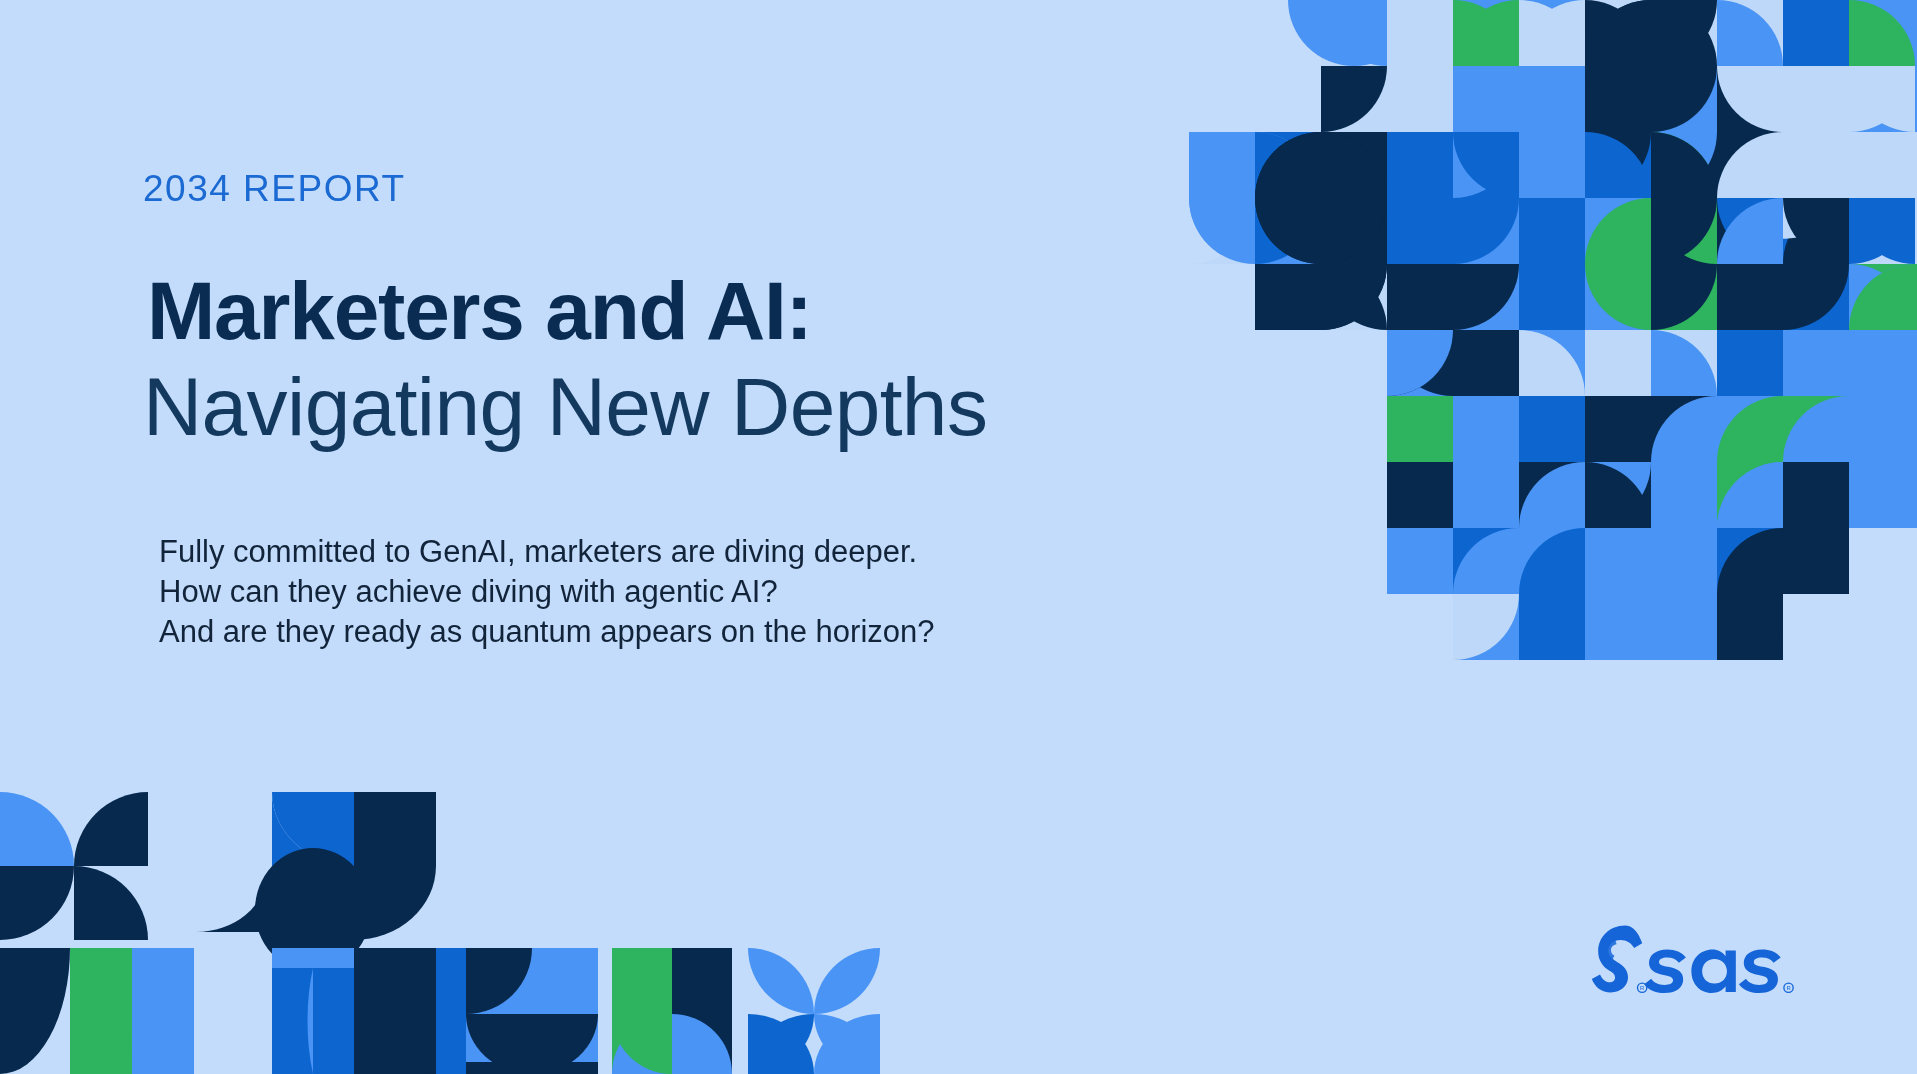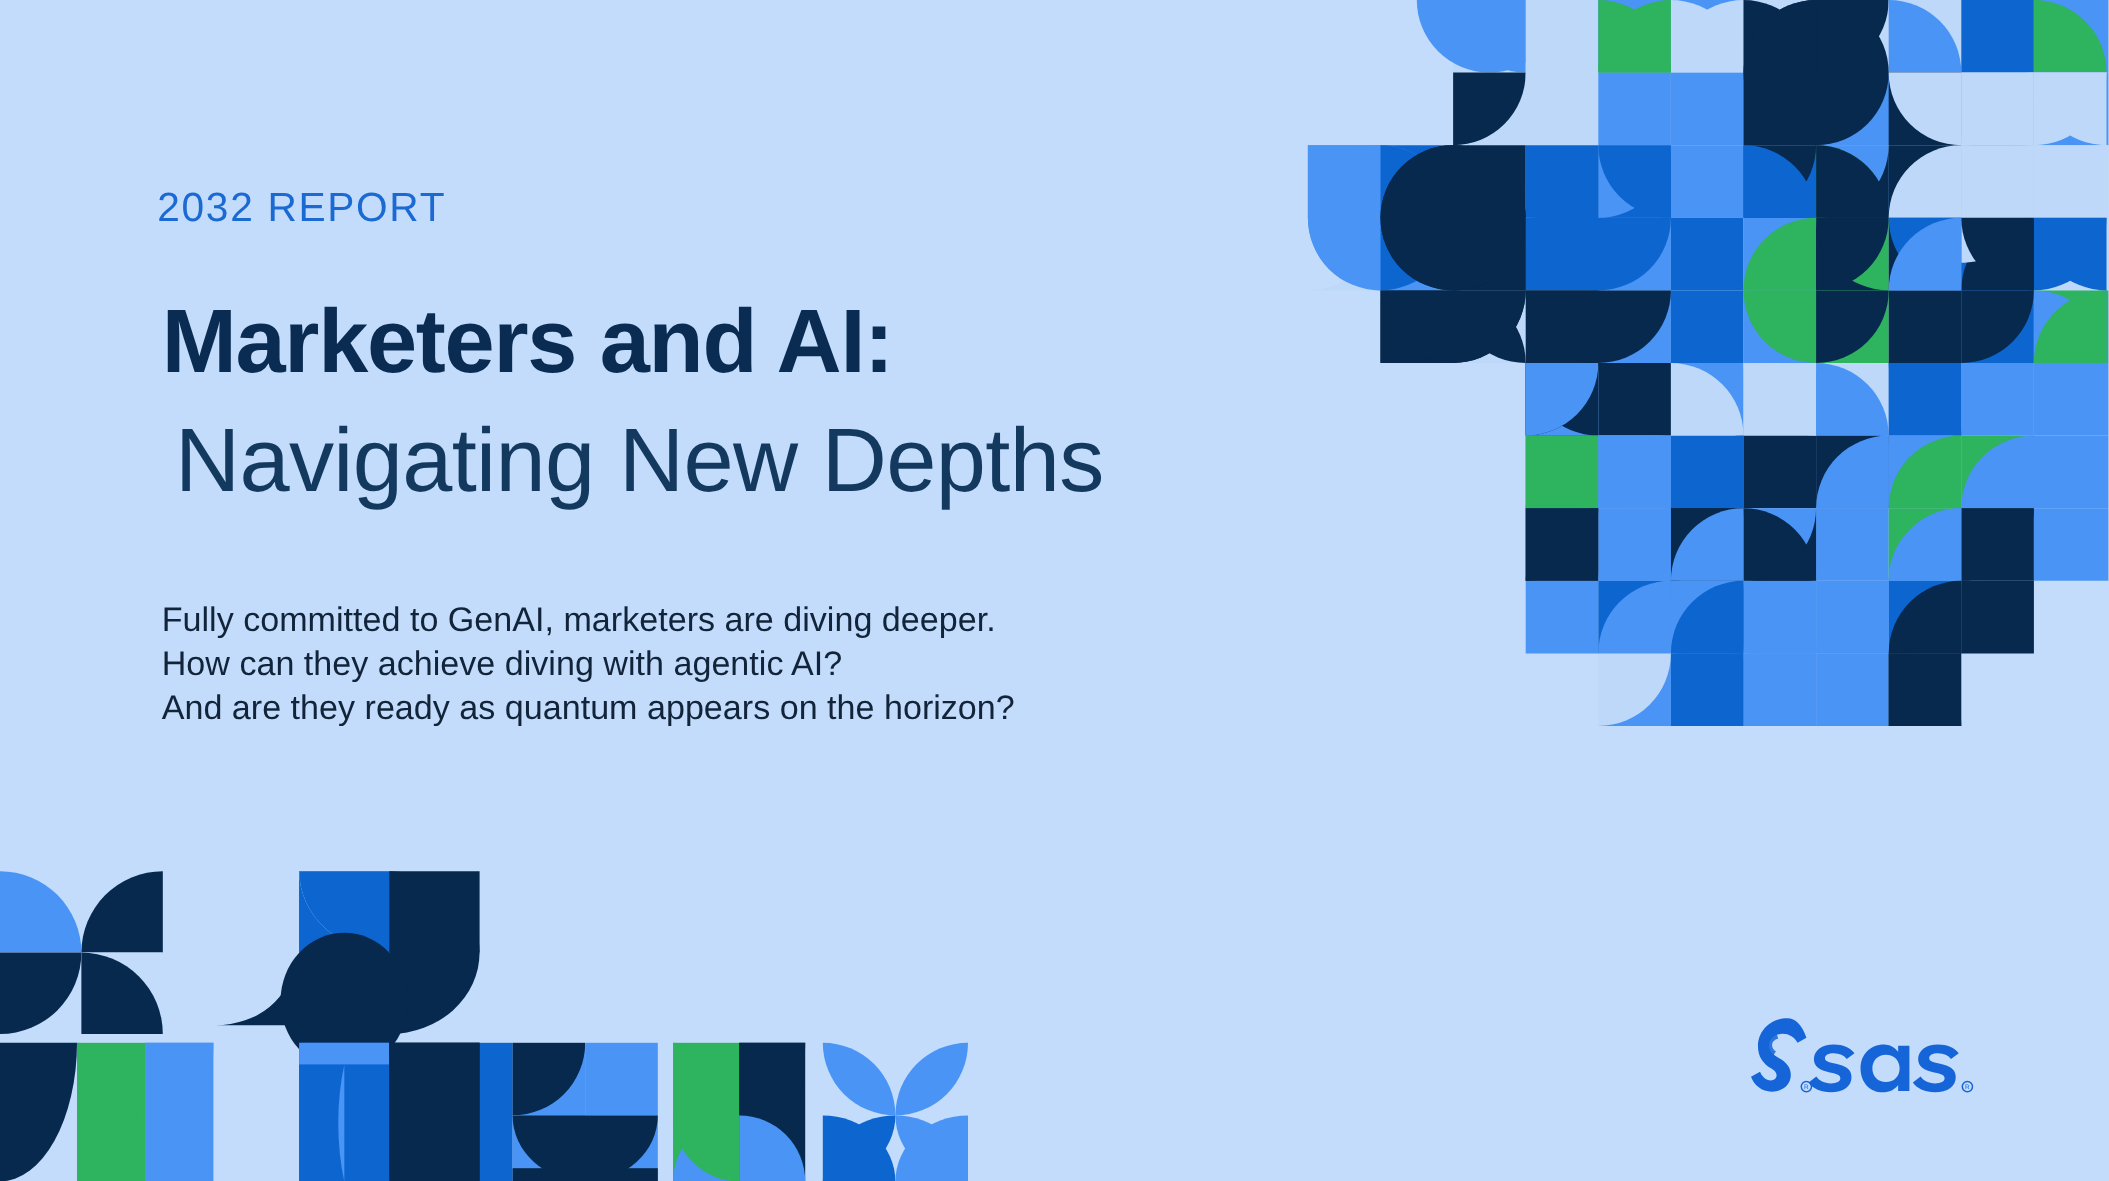--- a/index.html
+++ b/index.html
@@ -24,24 +24,24 @@
     font-weight:400;line-height:1;margin:0 0 60px 0;
     white-space:nowrap;
   }
   #title-block{margin:0;padding:0;}
   #title-line-1{
     display:block;font-size:82px;font-weight:700;color:#0a2c52;
     line-height:1.08;letter-spacing:-1.2px;margin:4px;white-space:nowrap;
   }
   #title-line-2{
     display:block;font-size:82px;font-weight:300;color:#13395f;
-    line-height:1.15;letter-spacing:-0.6px;margin:16px;white-space:nowrap;
+    line-height:1.15;letter-spacing:-0.6px;margin:0;white-space:nowrap;
   }
   #subtitle{
-    margin:78px 0 0 4px;font-size:31px;line-height:1.30;
+    margin:78px 0 0 16px;font-size:31px;line-height:1.30;
     color:#12243a;font-weight:400;
   }
   #subtitle .sub-line{display:block;white-space:nowrap;}
 
   
   #logo{
     position:absolute;right:120px;bottom:72px;
     width:220px;height:86px;
   }
   #logo svg{display:block;width:100%;height:100%;}
@@ -361,21 +361,21 @@
         <path d="M748 290 a66 60 0 0 1 66 -60 a66 60 0 0 1 -66 60 z" fill="#0d66d0"></path>
         <path d="M880 290 a66 60 0 0 0 -66 -60 a66 60 0 0 0 66 60 z" fill="#4a94f5"></path>
         <path d="M748 230 a66 60 0 0 1 66 60 h-66 z" fill="#0d66d0"></path>
         <path d="M880 230 a66 60 0 0 0 -66 60 h66 z" fill="#4a94f5"></path>
       </g>
     </svg>
   </div>
 
   <div id="content">
 
-    <div id="eyebrow">2032 REPORT</div>
+    <div id="eyebrow">2034 REPORT</div>
 
     <h1 id="title-block">
       <span id="title-line-1">Marketers and AI:</span>
       <span id="title-line-2">Navigating New Depths</span>
     </h1>
 
     <p id="subtitle">
       <span class="sub-line">Fully committed to GenAI, marketers are diving deeper.</span>
       <span class="sub-line">How can they achieve diving with agentic AI?</span>
       <span class="sub-line">And are they ready as quantum appears on the horizon?</span>

